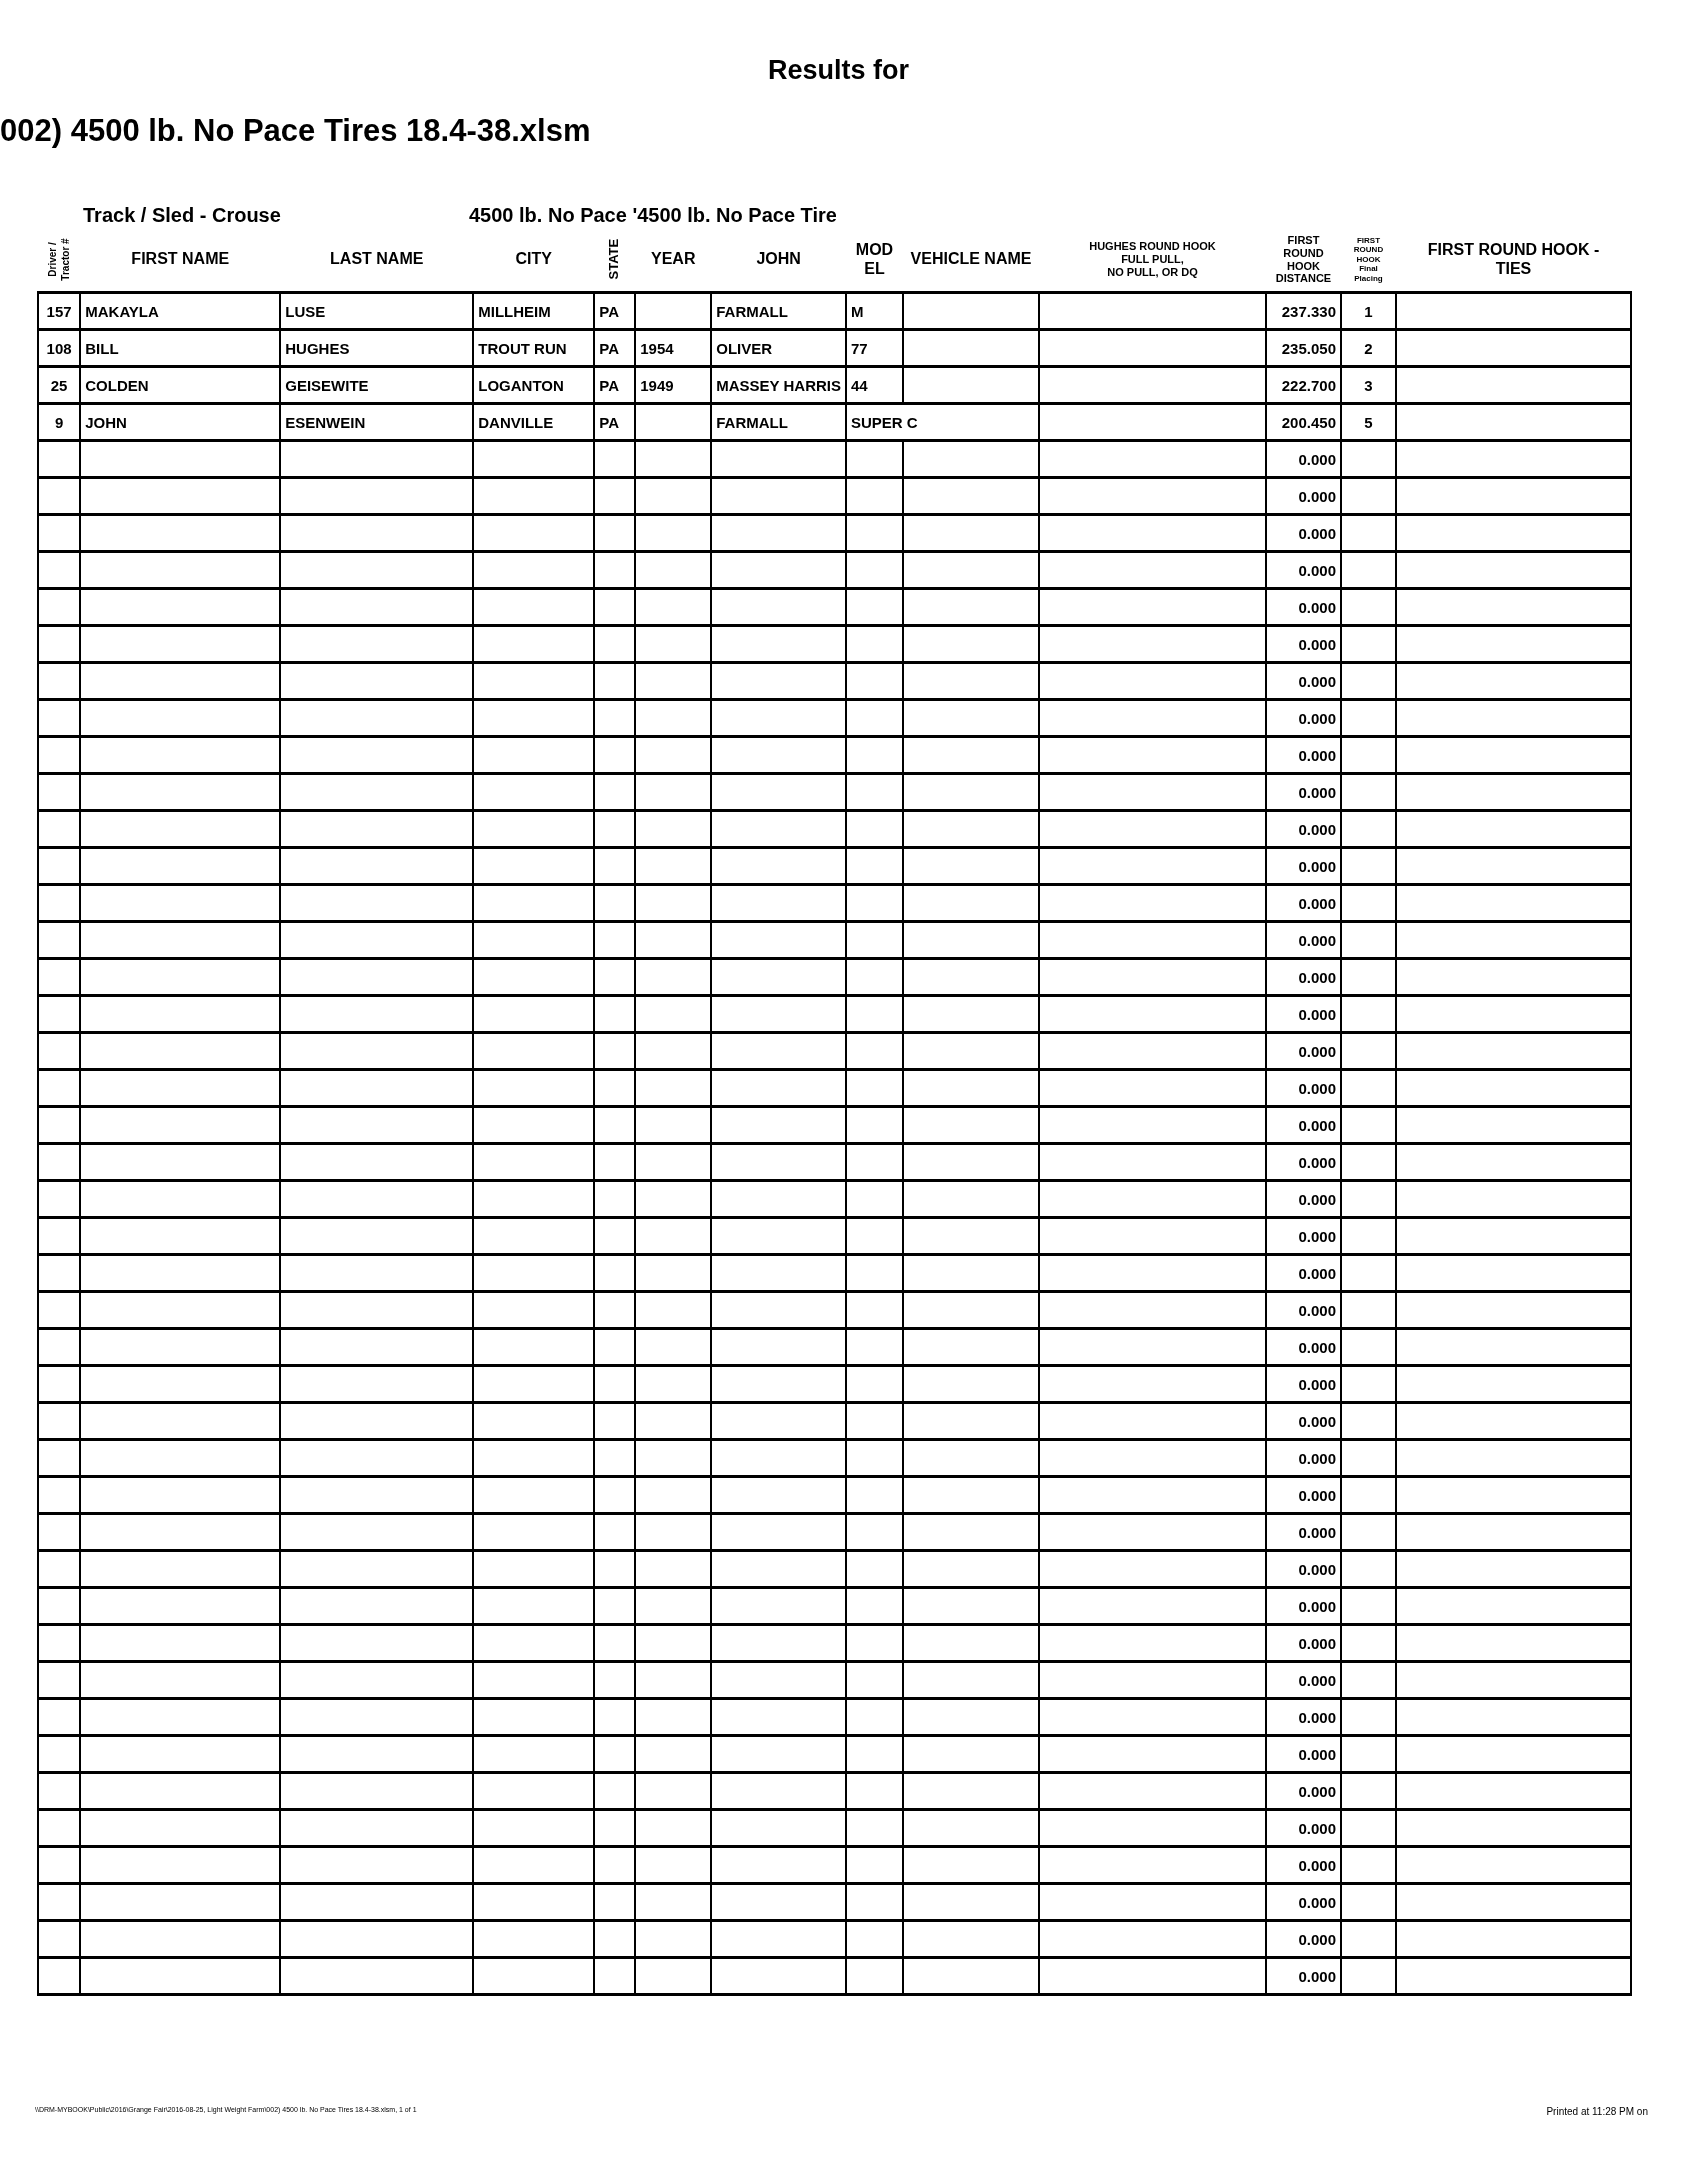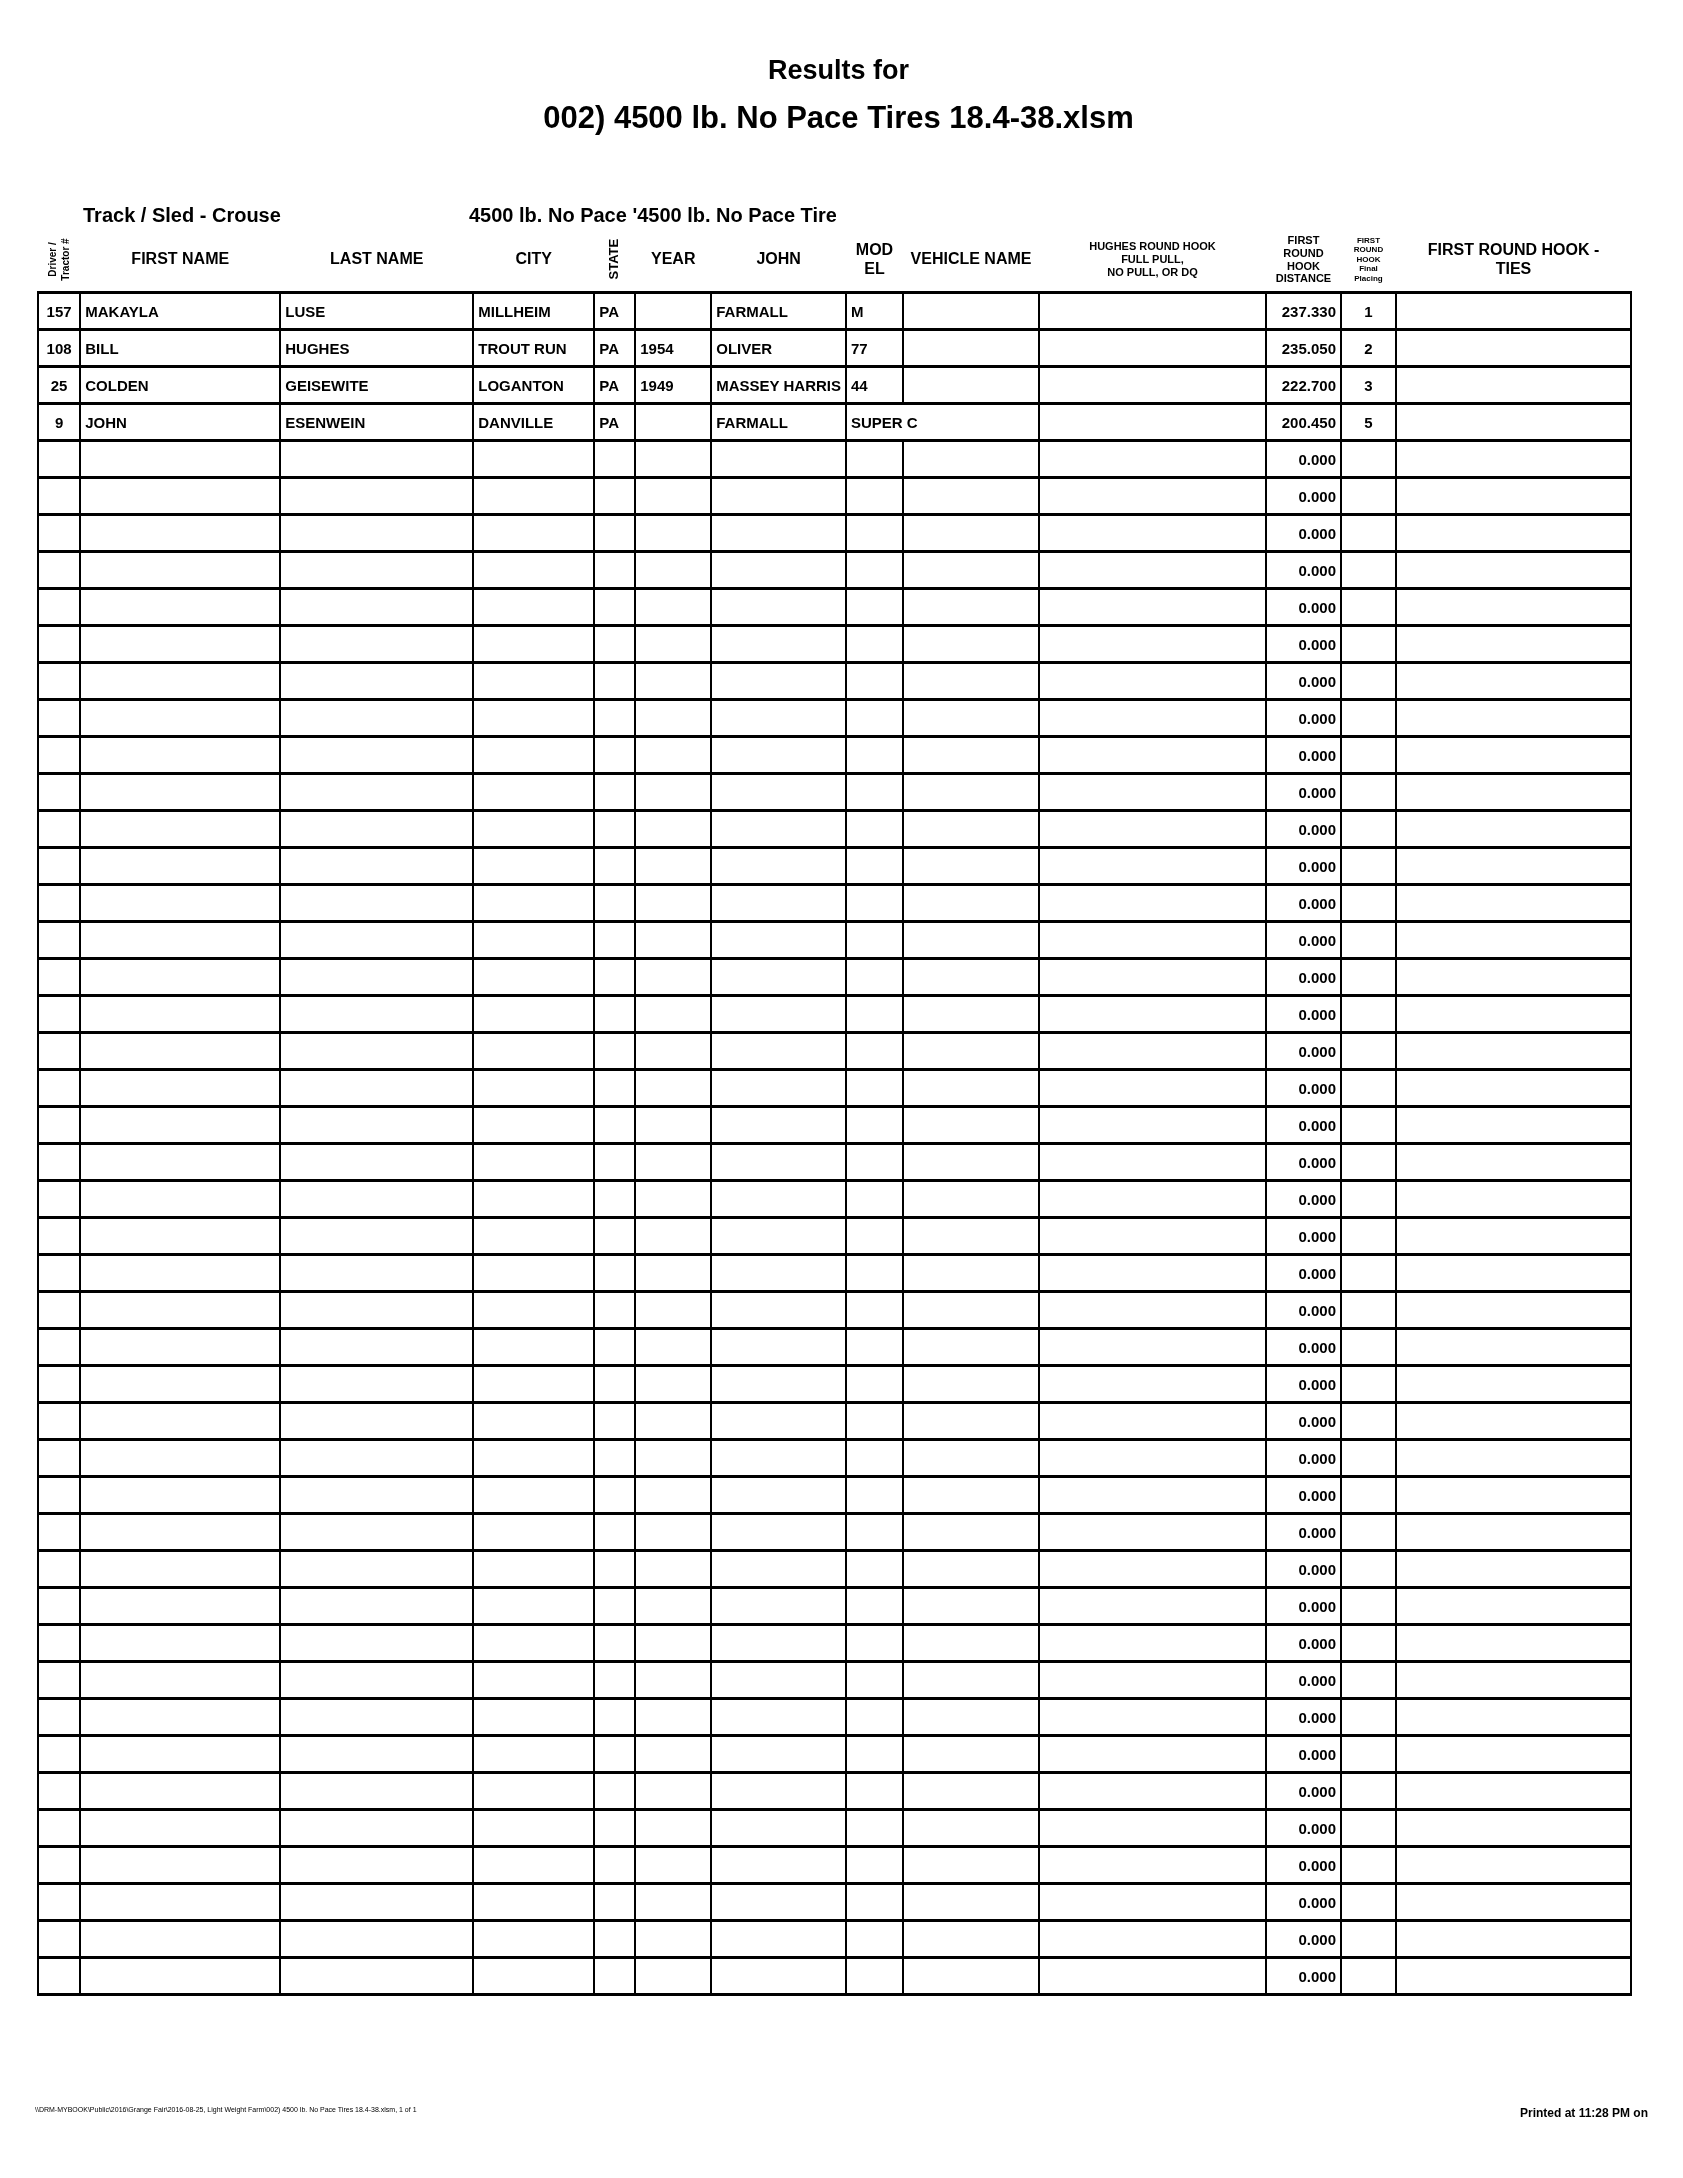--- a/index.html
+++ b/index.html
@@ -6,21 +6,21 @@
   body{
     width:1683px;height:2178px;
     background:#ffffff;color:#000;
     font-family:"Liberation Sans","DejaVu Sans",sans-serif;
     font-weight:bold;
     position:relative;
     overflow:hidden;
   }
   .abs{position:absolute;}
   #title1{left:0;top:55px;width:1677px;text-align:center;font-size:27px;line-height:31px;}
-  #title2{left:0;top:100px;width:1677px;text-align:center;font-size:31px;line-height:36px;}
+  #title2{left:0;top:113px;width:1677px;text-align:left;font-size:31px;line-height:36px;}
   #track-label{left:83px;top:204px;font-size:20px;white-space:nowrap;}
   #class-label{left:469px;top:204px;width:367px;overflow:hidden;white-space:nowrap;font-size:20px;}
 
   table#results{
     position:absolute;left:37px;top:228px;
     border-collapse:collapse;table-layout:fixed;
   }
   #results th{
     border:0 solid #000;border-bottom:3px solid #000;
     padding:0;font-weight:bold;text-align:center;vertical-align:middle;
@@ -41,21 +41,21 @@
     height:34px;padding:0 4px;
     font-size:15px;font-weight:bold;
     white-space:nowrap;overflow:visible;
     vertical-align:middle;background-clip:padding-box;
   }
   td.c-left{text-align:left;}
   td.c-center{text-align:center;padding:0 1px;}
   td.c-right{text-align:right;padding-right:3px;}
 
   #footer-left{left:35px;top:2106px;font-size:7px;font-weight:normal;white-space:nowrap;}
-  #footer-right{right:35px;top:2106px;font-size:12px;font-weight:bold;white-space:nowrap;}
+  #footer-right{right:35px;top:2106px;font-size:10px;font-weight:normal;white-space:nowrap;}
 </style>
 </head>
 <body>
 
 <div class="abs" id="title1">Results for</div>
 <div class="abs" id="title2">002) 4500 lb. No Pace Tires 18.4-38.xlsm</div>
 
 <div class="abs" id="track-label">Track / Sled - Crouse</div>
 <div class="abs" id="class-label">4500 lb. No Pace '4500 lb. No Pace Tires</div>
 

